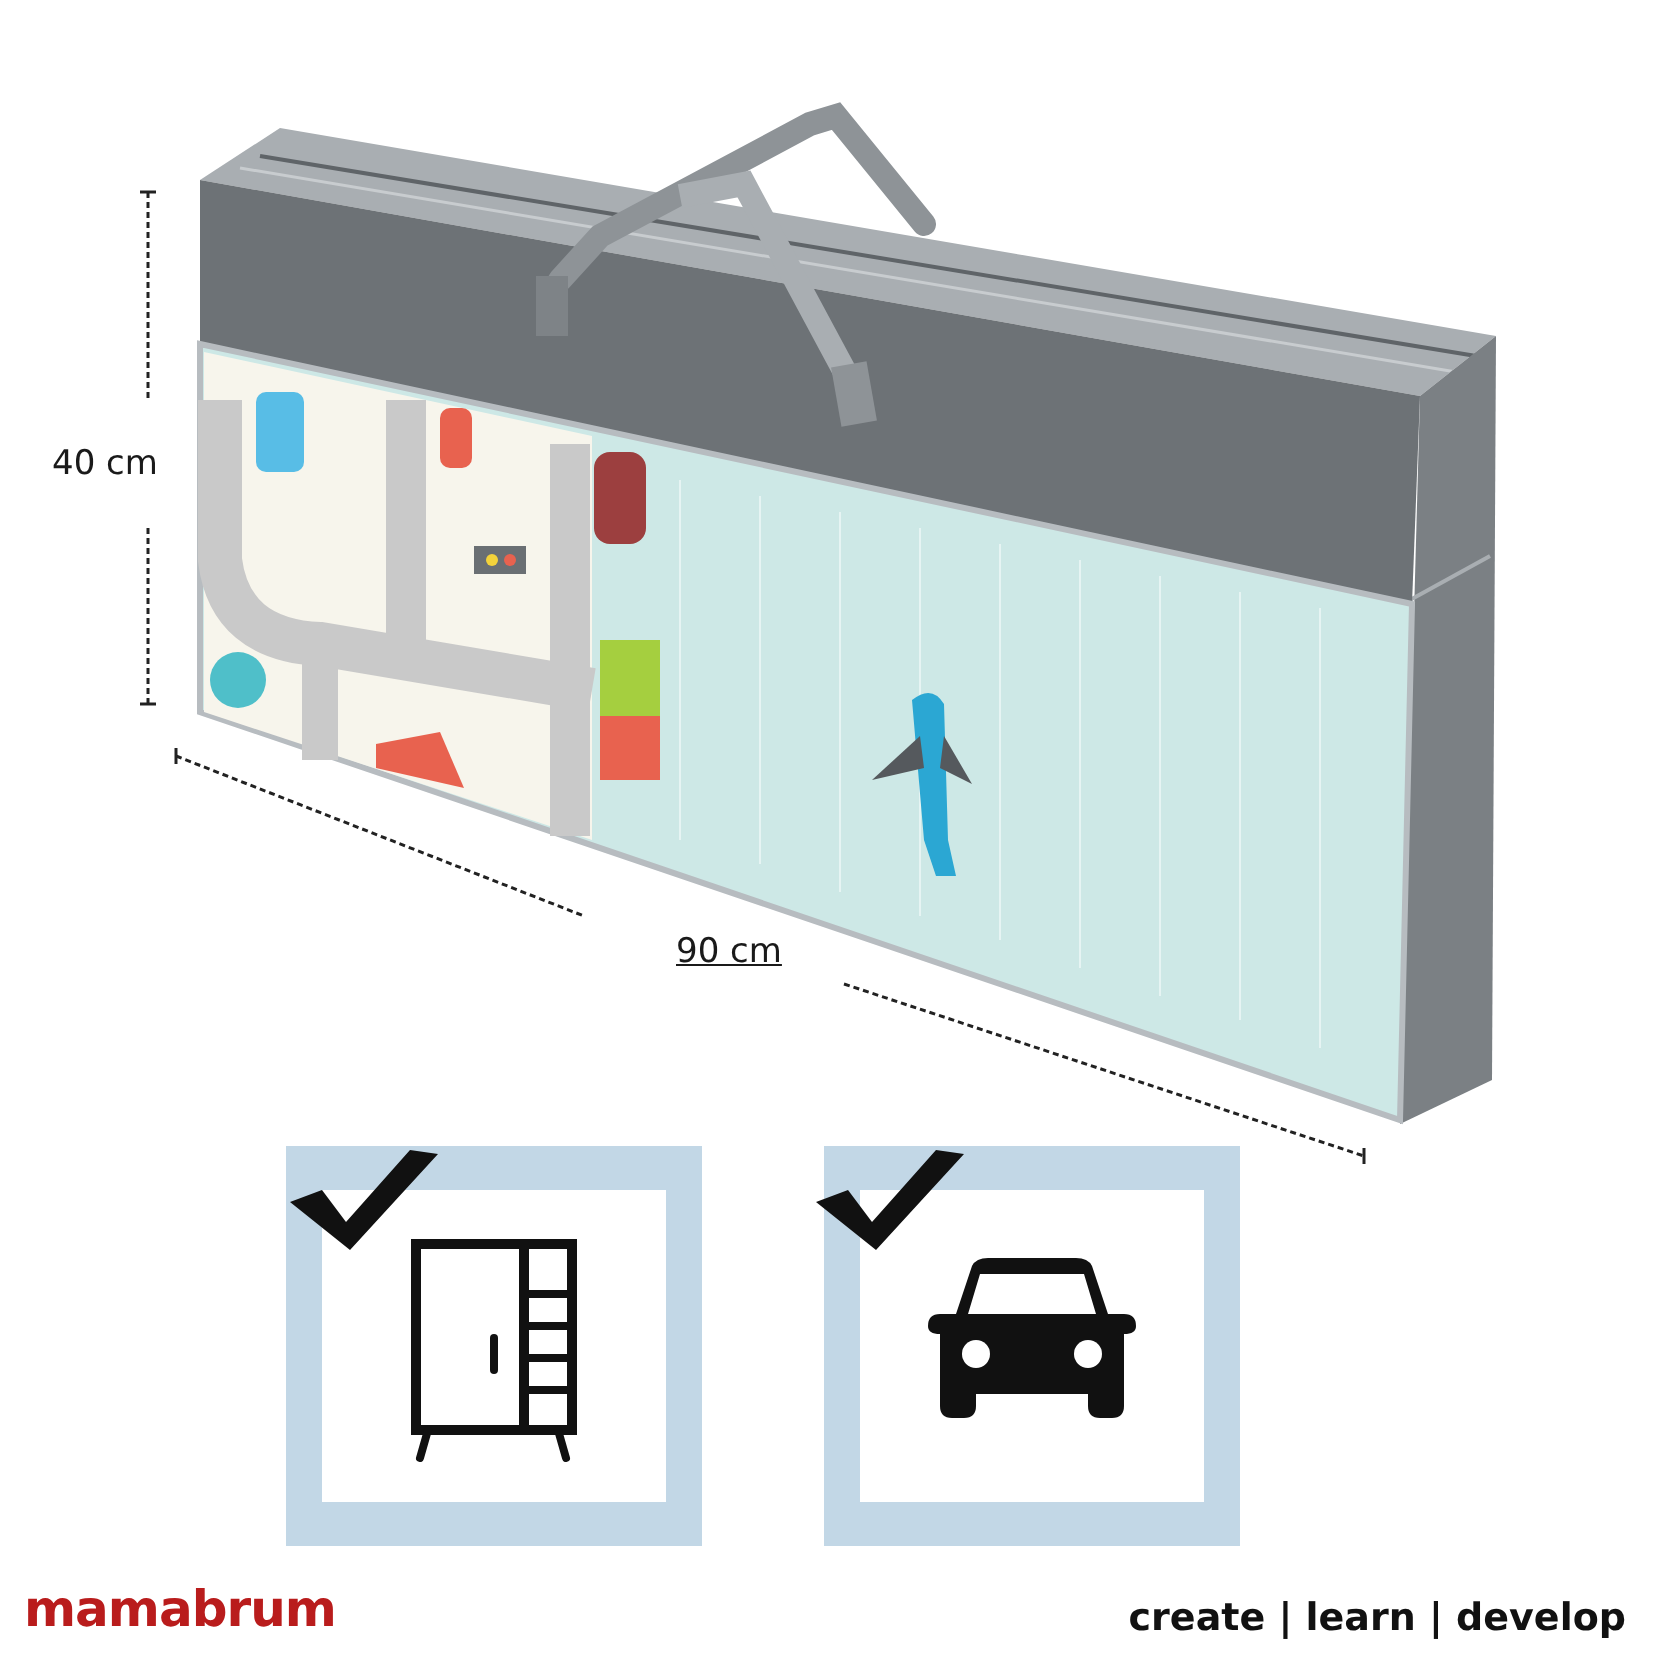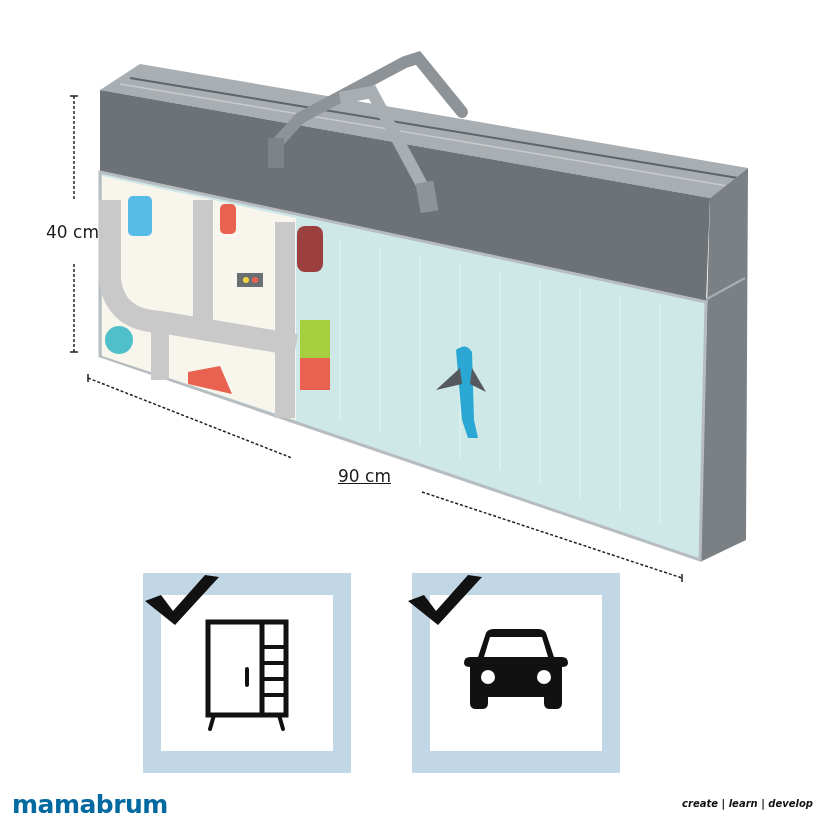--- a/index.html
+++ b/index.html
@@ -1,22 +1,22 @@
 <!DOCTYPE html>
 <html><head>
 <meta charset="utf-8">
 <style>
   html, body { margin: 0; padding: 0; background: #ffffff; }
   body { width: 828px; height: 828px; position: relative; overflow: hidden; font-family: "DejaVu Sans", sans-serif; }
   .abs { position: absolute; }
   .dim-label { position: absolute; font-family: "DejaVu Sans", sans-serif; font-size: 17px; color: #1a1a1a; white-space: nowrap; }
   .icon-box { position: absolute; width: 208px; height: 200px; background: #c2d7e6; }
   .icon-inner { position: absolute; left: 18px; top: 22px; width: 172px; height: 156px; background: #ffffff; }
-  .brand { position: absolute; left: 12px; top: 790px; font-family: "DejaVu Sans", sans-serif; font-weight: bold; font-size: 25px; letter-spacing: -0.5px; color: #0369a1; }
-  .tagline { position: absolute; right: 15px; top: 798px; font-family: "DejaVu Sans", sans-serif; font-weight: bold; font-size: 10px; color: #111; font-style: italic; }
+  .brand { position: absolute; left: 12px; top: 790px; font-family: "DejaVu Sans", sans-serif; font-weight: bold; font-size: 25px; letter-spacing: -0.5px; color: #b91c1c; }
+  .tagline { position: absolute; right: 15px; top: 798px; font-family: "DejaVu Sans", sans-serif; font-weight: bold; font-size: 19px; color: #111; }
 </style>
 </head>
 <body>
 
 <svg class="abs" style="left:0;top:0" width="828" height="828" viewBox="0 0 828 828">
 
   <polygon points="100,90 140,64 748,168 710,198" fill="#a9aeb2"></polygon>
   <polyline points="130,78 738,178" stroke="#5f6468" stroke-width="2" fill="none"></polyline>
   <polyline points="120,84 728,186" stroke="#c8cccf" stroke-width="1.5" fill="none"></polyline>
 
@@ -71,21 +71,21 @@
   <g stroke="#222" stroke-width="1.5" stroke-dasharray="3,2">
     <line x1="88" y1="378" x2="292" y2="458"></line>
     <line x1="422" y1="492" x2="682" y2="578"></line>
   </g>
   <g stroke="#222" stroke-width="1.5">
     <line x1="88" y1="374" x2="88" y2="382"></line>
     <line x1="682" y1="574" x2="682" y2="582"></line>
   </g>
 </svg>
 
-<span class="dim-label" style="left:26px;top:222px;margin-left:20px;">40 cm</span>
+<span class="dim-label" style="left:26px;top:222px;">40 cm</span>
 <span class="dim-label" style="left:338px;top:466px;text-decoration:underline;">90 cm</span>
 
 <div class="icon-box" style="left:143px;top:573px;">
   <div class="icon-inner"></div>
   <svg class="abs" style="left:62px;top:46px" width="84" height="112" viewBox="0 0 84 112">
     <rect x="3" y="3" width="78" height="93" fill="none" stroke="#111" stroke-width="5"></rect>
     <line x1="57" y1="3" x2="57" y2="96" stroke="#111" stroke-width="5"></line>
     <line x1="57" y1="28" x2="81" y2="28" stroke="#111" stroke-width="4"></line>
     <line x1="57" y1="44" x2="81" y2="44" stroke="#111" stroke-width="4"></line>
     <line x1="57" y1="60" x2="81" y2="60" stroke="#111" stroke-width="4"></line>

